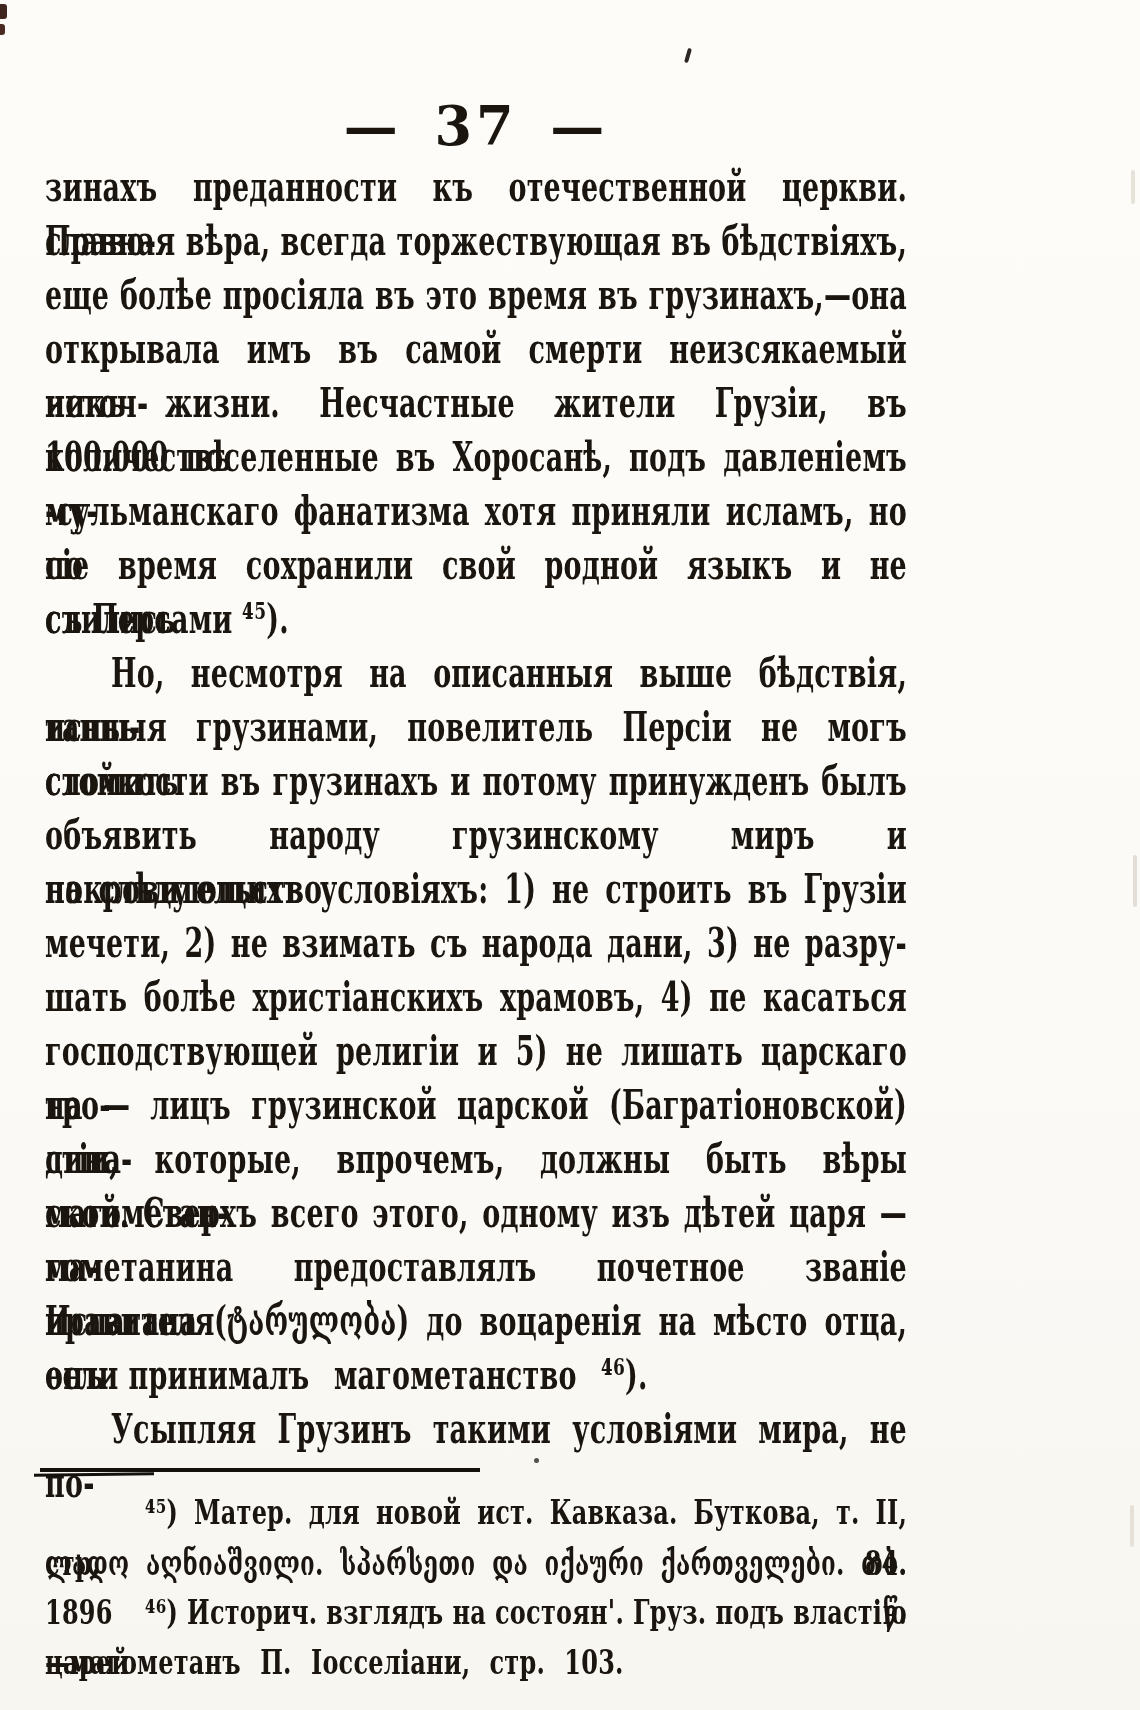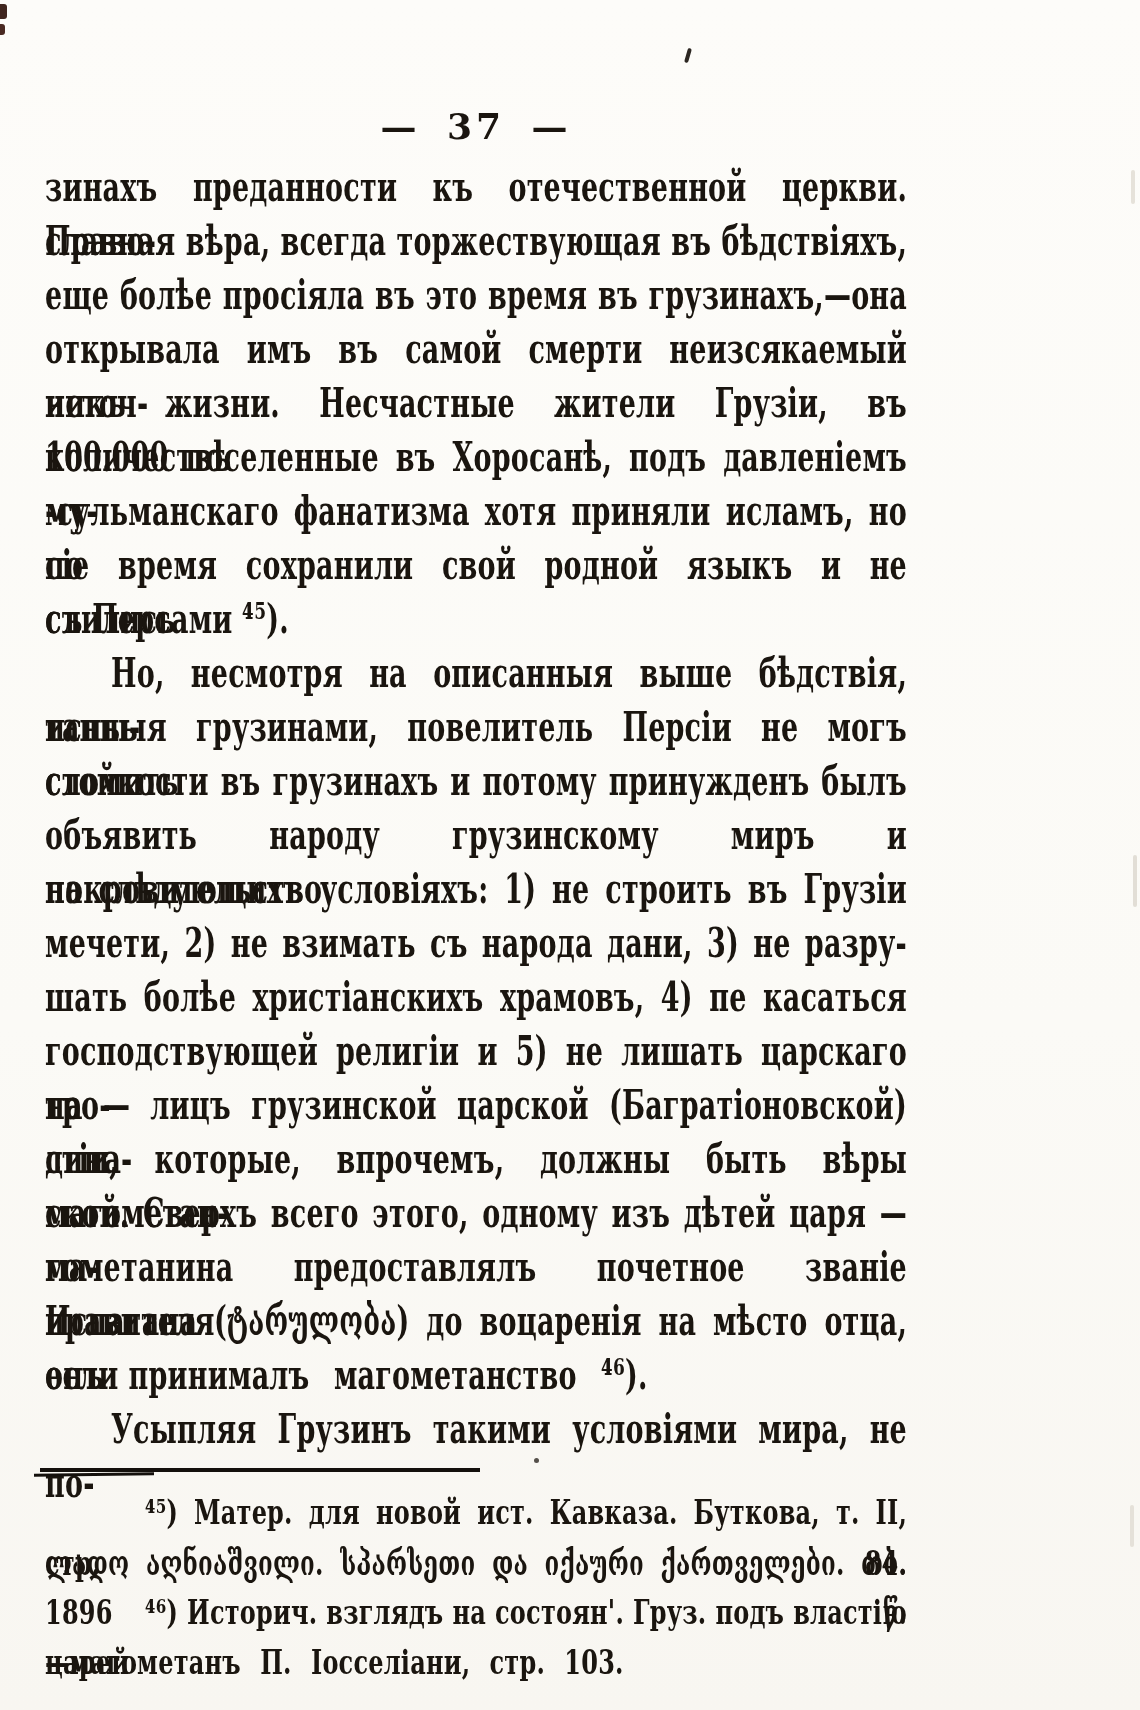--- a/index.html
+++ b/index.html
@@ -5,21 +5,21 @@
   html,body{margin:0;padding:0;}
   body{
     width:1140px;height:1710px;position:relative;overflow:hidden;
     background:linear-gradient(180deg,#fdfcf9 0%,#fbfaf6 60%,#f8f6f1 100%);
     font-family:"DejaVu Serif","DejaVu Sans",serif;
     color:#1a150f;
   }
   .page{position:absolute;inset:0;}
   .pagenum{
     position:absolute;top:100px;left:45px;width:862px;
-    text-align:center;font-size:36px;line-height:52px;font-weight:700;
+    text-align:center;font-size:54px;line-height:52px;font-weight:700;
     letter-spacing:4px;word-spacing:10px;
   }
   .bodytext{
     position:absolute;left:45px;top:160px;width:862px;
     font-size:27px;line-height:36px;font-weight:700;
     transform:scaleY(1.5);transform-origin:0 0;
     letter-spacing:0.2px;
   }
   .line{
     height:36px;text-align:justify;text-align-last:justify;

